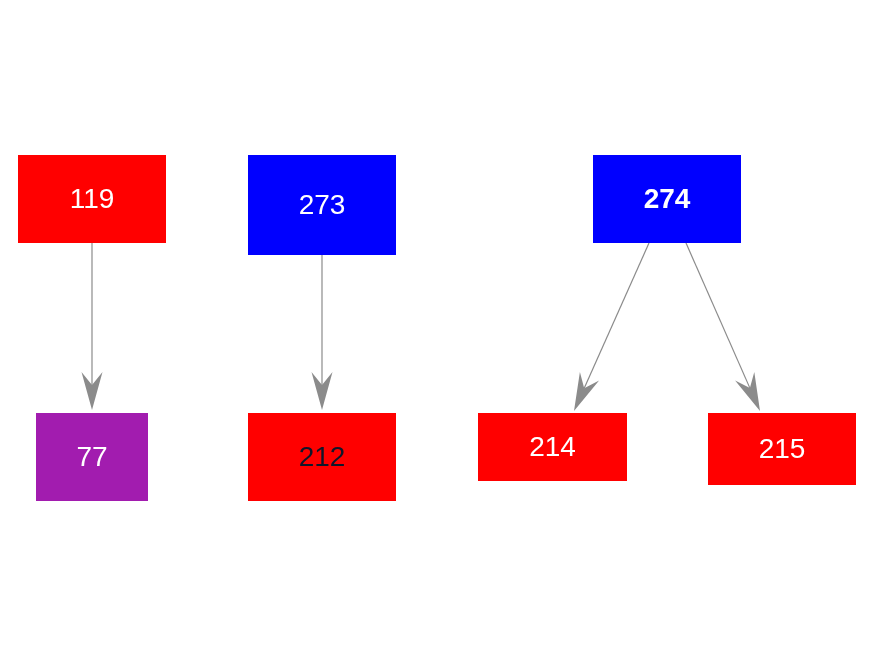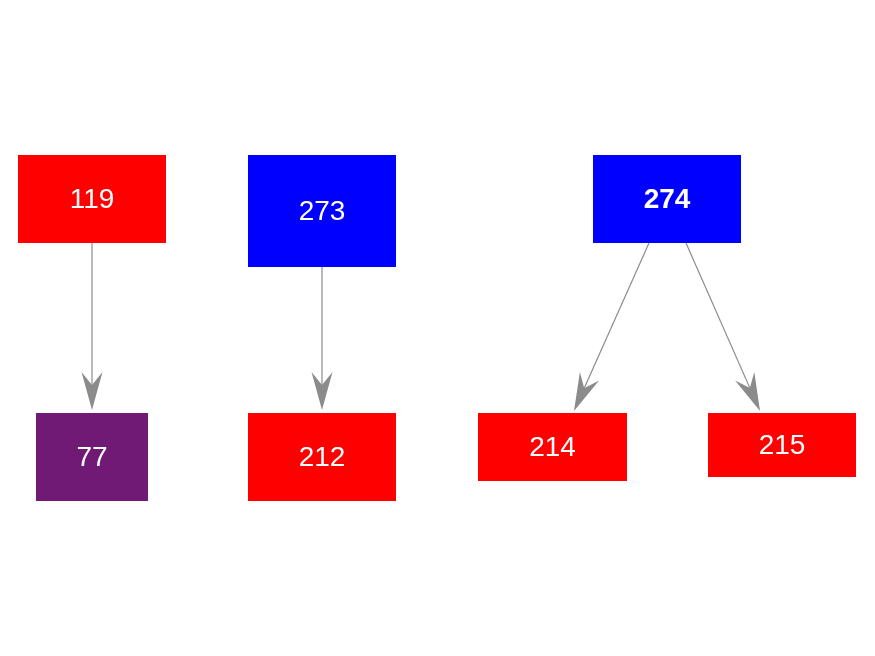--- a/index.html
+++ b/index.html
@@ -47,32 +47,32 @@
       <polygon points="311.5,372.0 322.0,385.0 332.5,372.0 322.0,410.0" fill="#8b8b8b"></polygon>
       <line x1="649" y1="243" x2="584.1912710093472" y2="388.1715529390622" stroke="#8b8b8b" stroke-width="1.2"></line>
       <polygon points="579.9,372.0 584.2,388.2 599.1,380.6 574.0,411.0" fill="#8b8b8b"></polygon>
       <line x1="686" y1="243" x2="749.9224078519974" y2="388.1211421504806" stroke="#8b8b8b" stroke-width="1.2"></line>
       <polygon points="735.1,380.5 749.9,388.1 754.3,372.0 760.0,411.0" fill="#8b8b8b"></polygon>
     </svg>
   <div>
       <div class="graph-node" style="left: 18px; top: 155px; width: 148px; height: 88px; background: rgb(255, 0, 0);">
         <span class="node-label" style="color: rgb(255, 255, 255);">119</span>
       </div>
-      <div class="graph-node" style="left: 248px; top: 155px; width: 148px; height: 112px; background: rgb(0, 0, 255);">
+      <div class="graph-node" style="left: 248px; top: 155px; width: 148px; height: 100px; background: rgb(0, 0, 255);">
         <span class="node-label" style="color: rgb(255, 255, 255);">273</span>
       </div>
       <div class="graph-node" style="left: 593px; top: 155px; width: 148px; height: 88px; background: rgb(0, 0, 255); font-weight: bold;">
         <span class="node-label" style="color: rgb(255, 255, 255);">274</span>
       </div>
-      <div class="graph-node" style="left: 36px; top: 413px; width: 112px; height: 88px; background: #701a75;">
+      <div class="graph-node" style="left: 36px; top: 413px; width: 112px; height: 88px; background: #a21caf;">
         <span class="node-label" style="color: rgb(255, 255, 255);">77</span>
       </div>
       <div class="graph-node" style="left: 248px; top: 413px; width: 148px; height: 88px; background: rgb(255, 0, 0);">
-        <span class="node-label" style="color: #ffffff;">212</span>
+        <span class="node-label" style="color: #0f172a;">212</span>
       </div>
       <div class="graph-node" style="left: 478px; top: 413px; width: 149px; height: 68px; background: rgb(255, 0, 0);">
         <span class="node-label" style="color: rgb(255, 255, 255);">214</span>
       </div>
-      <div class="graph-node" style="left: 708px; top: 413px; width: 148px; height: 64px; background: rgb(255, 0, 0);">
+      <div class="graph-node" style="left: 708px; top: 413px; width: 148px; height: 72px; background: rgb(255, 0, 0);">
         <span class="node-label" style="color: rgb(255, 255, 255);">215</span>
       </div>
     </div>
 </div>
 
 </body></html>

